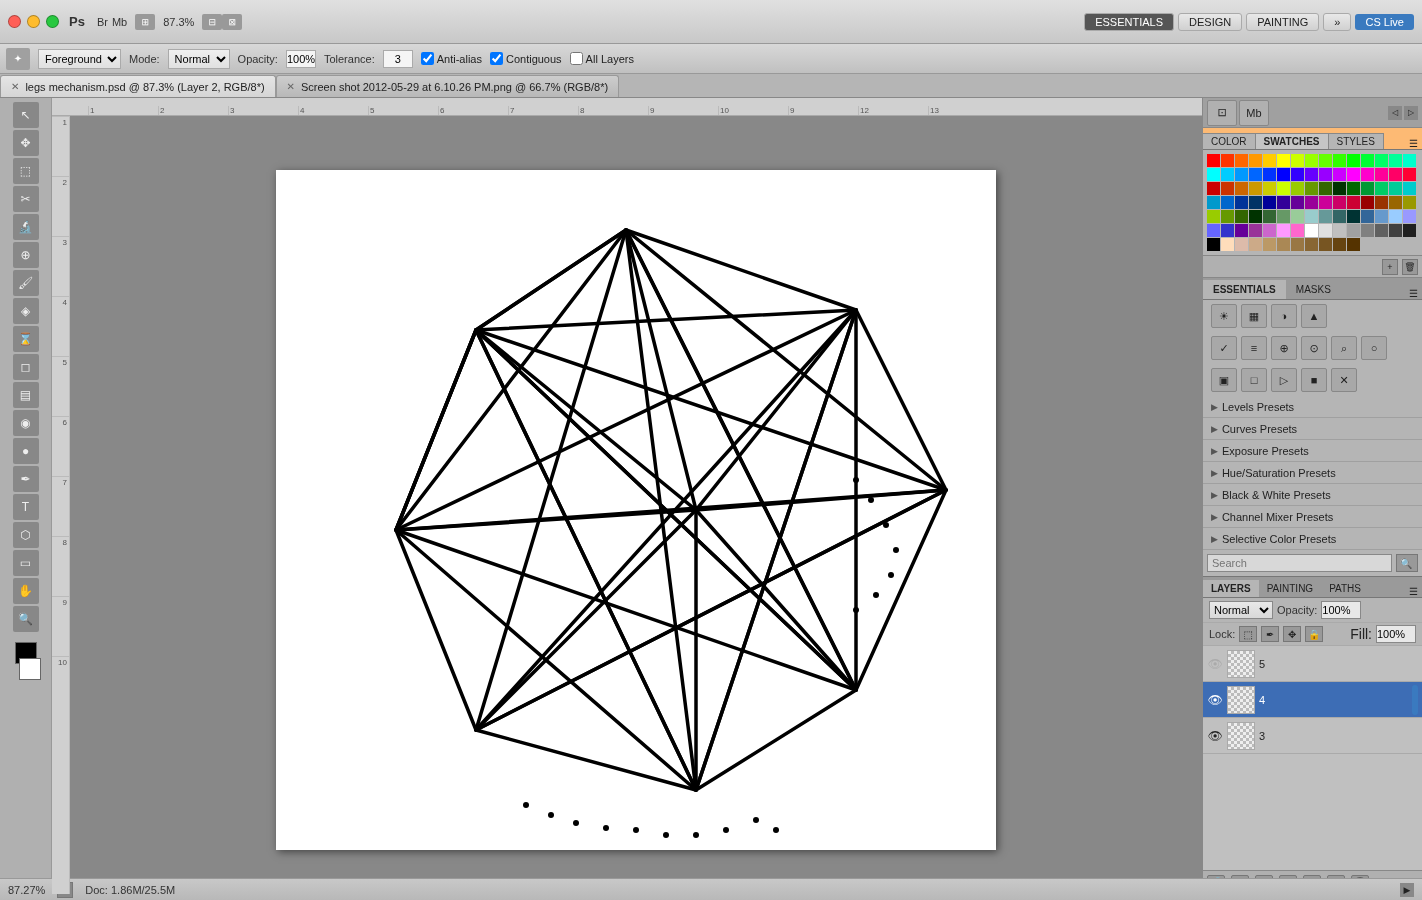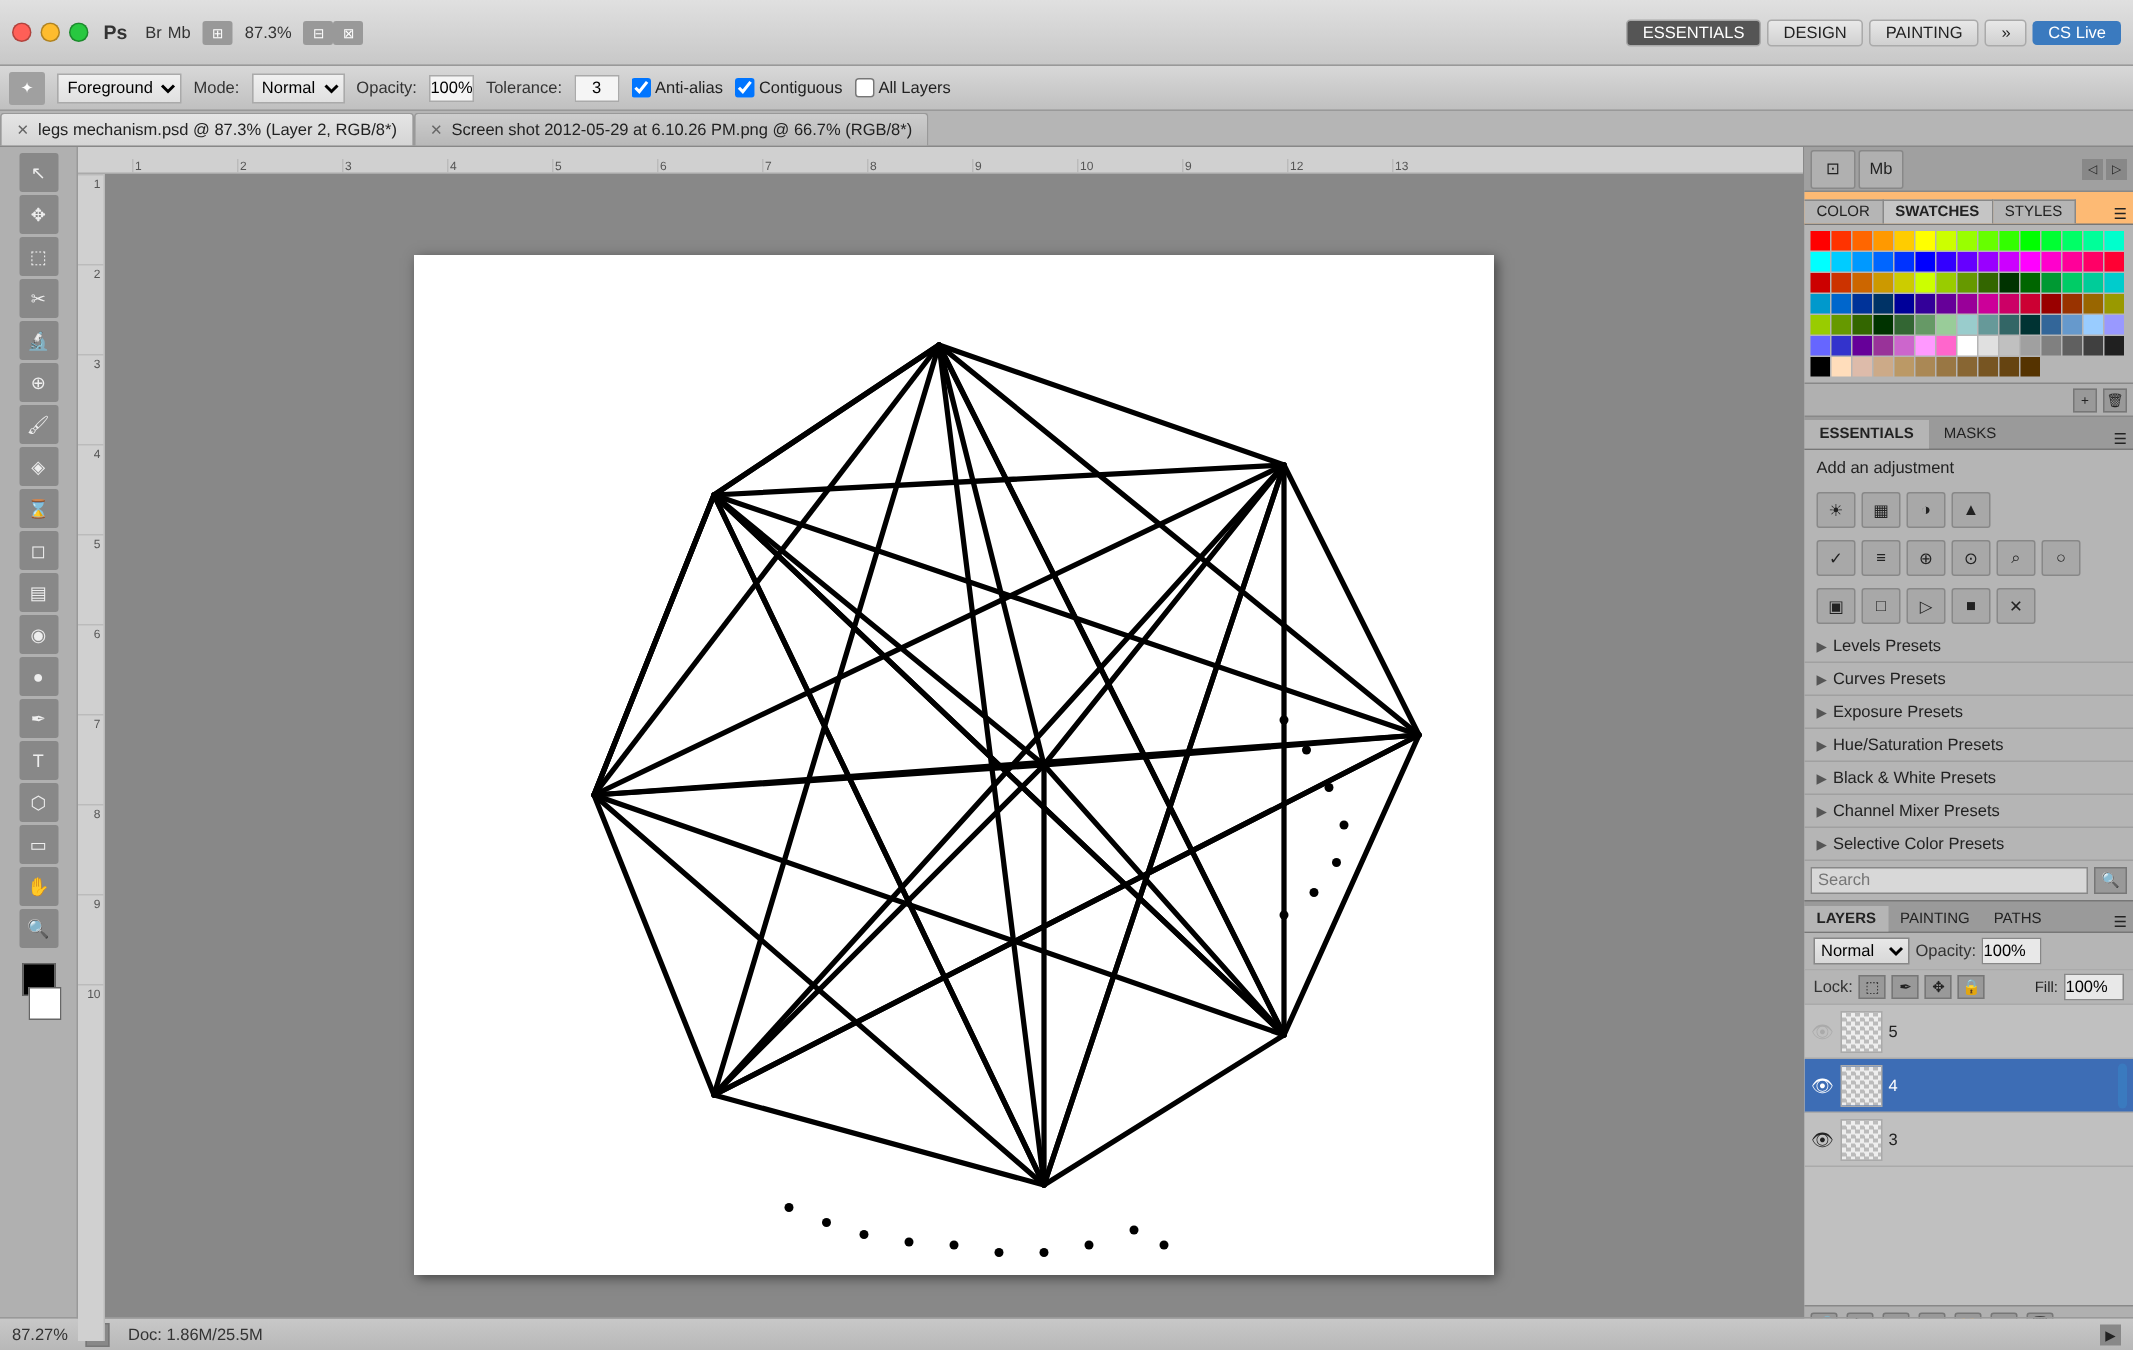--- a/index.html
+++ b/index.html
@@ -96,21 +96,21 @@
     .layers-section { flex: 1; display: flex; flex-direction: column; min-height: 0; }
     .layers-panel-tabs { display: flex; background: #9e9e9e; height: 24px; align-items: center; }
     .lpt { padding: 3px 8px; font-size: 11px; cursor: pointer; }
     .lpt.active { background: #b5b5b5; font-weight: bold; }
     .layers-controls { padding: 3px 6px; display: flex; align-items: center; gap: 4px; background: #b5b5b5; border-bottom: 1px solid #aaa; }
     .layers-select { height: 18px; font-size: 11px; border: 1px solid #888; background: linear-gradient(to bottom, #e8e8e8, #d8d8d8); }
     .layers-label { font-size: 11px; color: #333; }
     .layers-val { width: 40px; height: 18px; font-size: 11px; border: 1px solid #888; background: #e8e8e8; }
     .layers-lock-row { padding: 2px 6px; display: flex; align-items: center; gap: 4px; background: #b5b5b5; border-bottom: 1px solid #aaa; }
     .lock-icon { width: 18px; height: 16px; background: #999; border: 1px solid #777; display: flex; align-items: center; justify-content: center; font-size: 10px; cursor: pointer; }
-    .fill-label { margin-left: auto; font-size: 10px; }
+    .fill-label { margin-left: auto; font-size: 14px; }
     .layers-list { flex: 1; overflow-y: auto; background: #c0c0c0; }
     .layer-row { display: flex; align-items: center; height: 36px; padding: 0 4px; border-bottom: 1px solid #aaa; gap: 4px; cursor: pointer; }
     .layer-row.selected { background: #3d6db5; color: #fff; }
     .layer-eye { width: 16px; height: 16px; display: flex; align-items: center; justify-content: center; font-size: 12px; cursor: pointer; }
     .layer-thumb { width: 28px; height: 28px; background: #ddd; border: 1px solid #aaa; display: flex; align-items: center; justify-content: center; overflow: hidden; }
     .layer-thumb-checker { width: 100%; height: 100%; background: repeating-conic-gradient(#bbb 0% 25%, #eee 0% 50%) 0 0 / 6px 6px; }
     .layer-name { font-size: 11px; flex: 1; }
     .layers-bottom-bar { height: 24px; background: #b0b0b0; border-top: 1px solid #888; display: flex; align-items: center; padding: 0 4px; gap: 6px; }
     .lb-icon { width: 18px; height: 16px; background: #999; border: 1px solid #777; display: flex; align-items: center; justify-content: center; font-size: 10px; cursor: pointer; border-radius: 2px; }
 
@@ -457,21 +457,20 @@
       <div style="width:16px;height:16px;background:#999;border:1px solid #777;display:flex;align-items:center;justify-content:center;font-size:9px;cursor:pointer;">🗑</div>
     </div>
 
     <div class="adj-panel-tabs" style="background:#9a9a9a;display:flex;height:22px;align-items:flex-end;border-bottom:1px solid #777;">
       <div class="adj-tab active" style="font-size:10px;">ESSENTIALS</div>
       <div class="adj-tab" style="font-size:10px;">MASKS</div>
       <div style="margin-left:auto;padding:0 4px;cursor:pointer;font-size:10px;">☰</div>
     </div>
 
     <div style="background:#b5b5b5;">
-      <div class="adj-title">Add an adjustment</div>
 
       <div class="adj-icons-row">
         <div class="adj-icon">☀</div>
         <div class="adj-icon">▦</div>
         <div class="adj-icon">◑</div>
         <div class="adj-icon">▲</div>
       </div>
       <div class="adj-icons-row">
         <div class="adj-icon">✓</div>
         <div class="adj-icon">≡</div>

